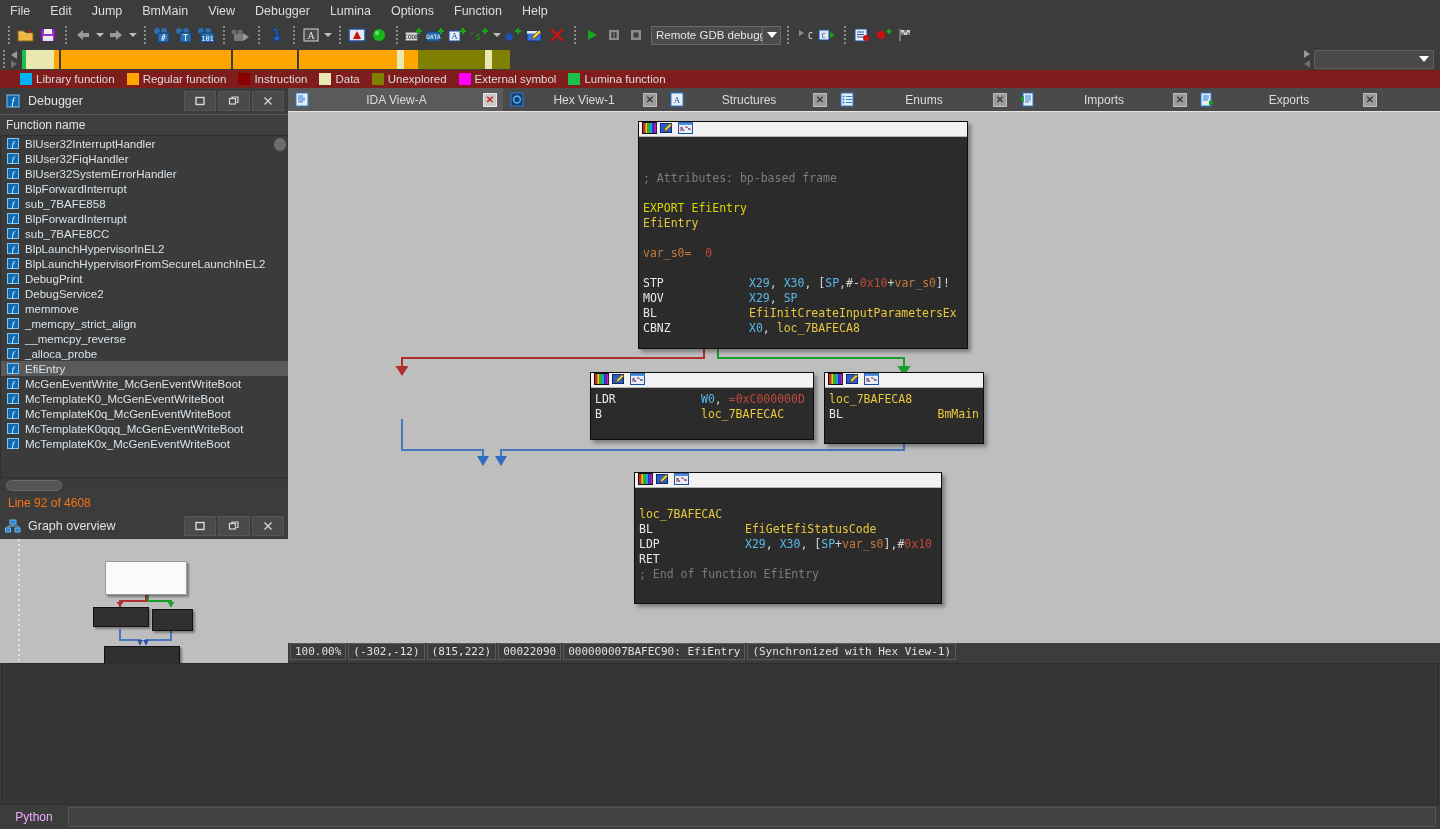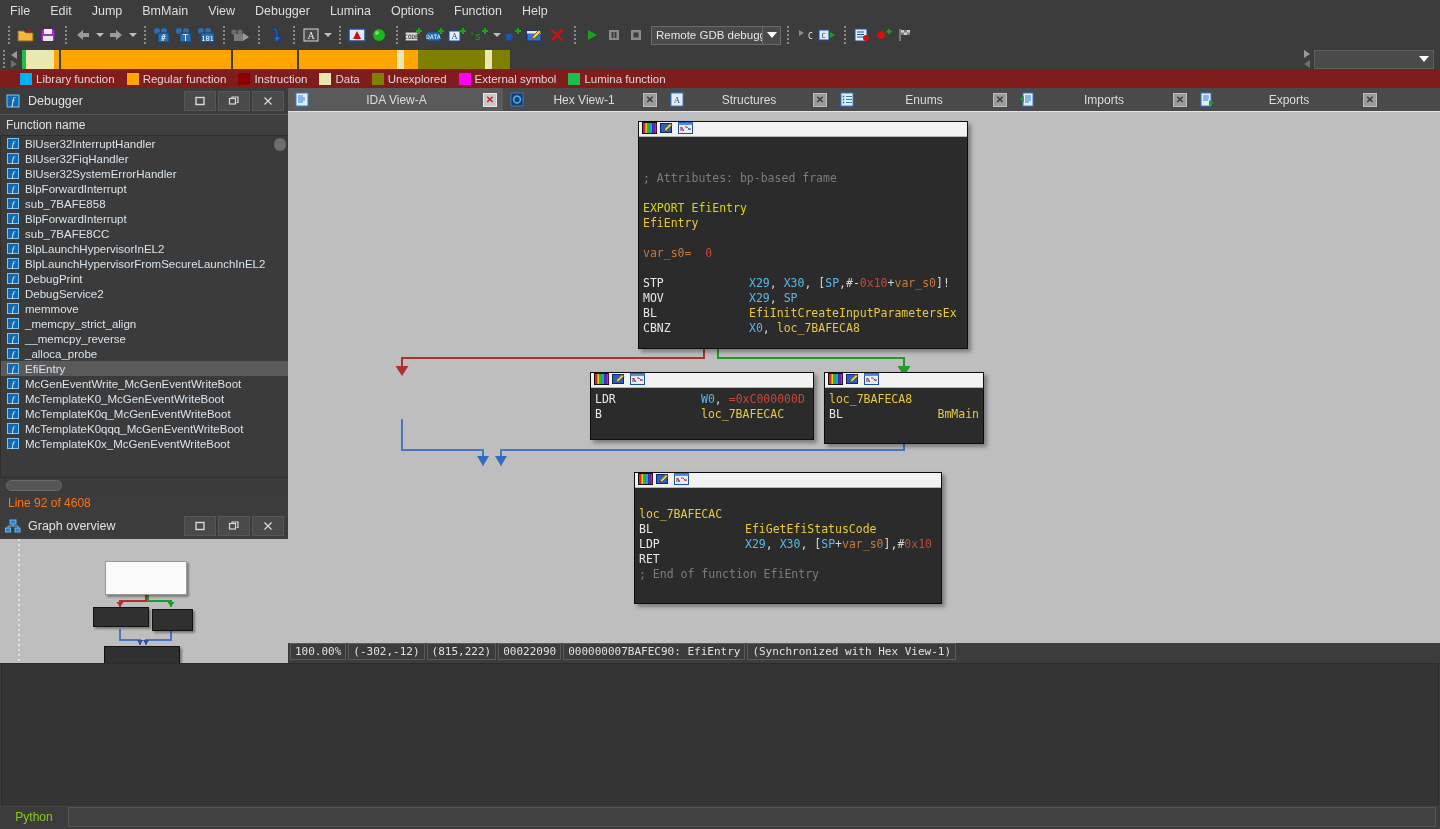--- a/index.html
+++ b/index.html
@@ -125,21 +125,21 @@
   
   .output{ height:142px; flex:0 0 142px; display:flex; flex-direction:column; background:#3c3c3c; }
   .out-head{ height:28px; display:flex; align-items:center; padding-left:6px;}
   .out-head .oh-icon{ width:18px;height:18px; display:flex;align-items:center;justify-content:center;}
   .out-head .oh-title{ margin-left:8px; font-size:12.5px; color:#e2e2e2;}
   .out-head .oh-btns{ margin-left:auto; display:flex; gap:3px; padding-right:6px;}
   .out-body{ flex:1; background:#353535; border:1px solid #2c2c2c; margin:0 1px; }
 
   
   .pybar{ height:24px; display:flex; align-items:center; background:#3c3c3c; flex:0 0 auto;}
-  .pytab{ width:68px; height:24px; display:flex; align-items:center; justify-content:center; font-size:12px; color:#84cc16;}
+  .pytab{ width:68px; height:24px; display:flex; align-items:center; justify-content:center; font-size:12px; color:#f0abfc;}
   .pyinput{ flex:1; height:20px; background:#424242; border:1px solid #555; margin-right:4px;}
   .statusbar{ height:22px; display:flex; align-items:center; gap:3px; padding-left:2px; background:#3c3c3c; flex:0 0 auto;}
   .sb{ border:1px solid #5a5a5a; padding:1px 5px; font-family:"DejaVu Sans Mono","Liberation Mono",monospace;
       font-size:11.5px; color:#e0e0e0; height:17px; display:flex; align-items:center;}
 </style>
 </head>
 <body>
 
 <div class="app">
 

